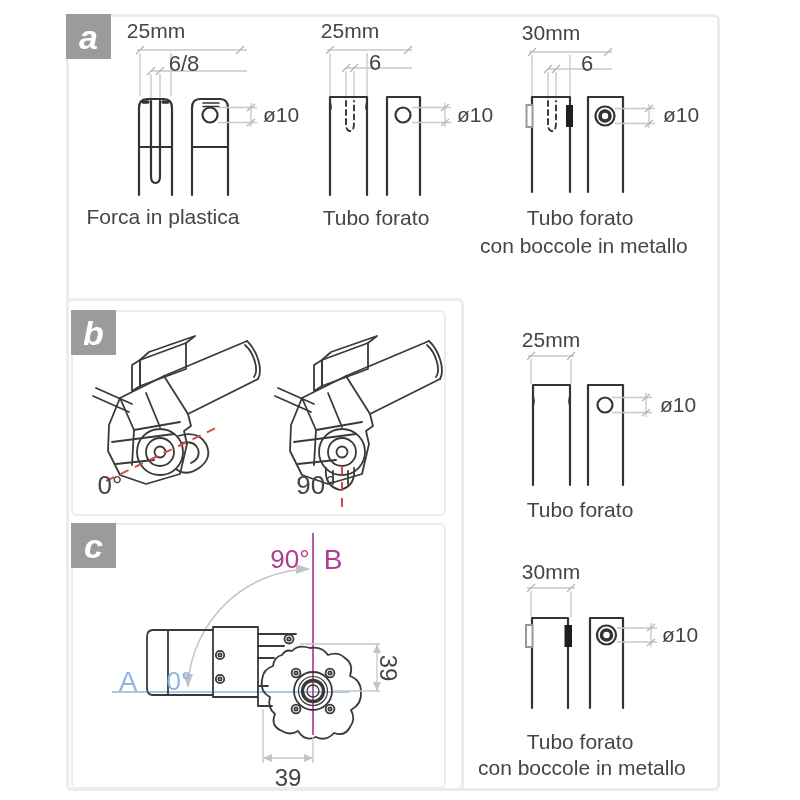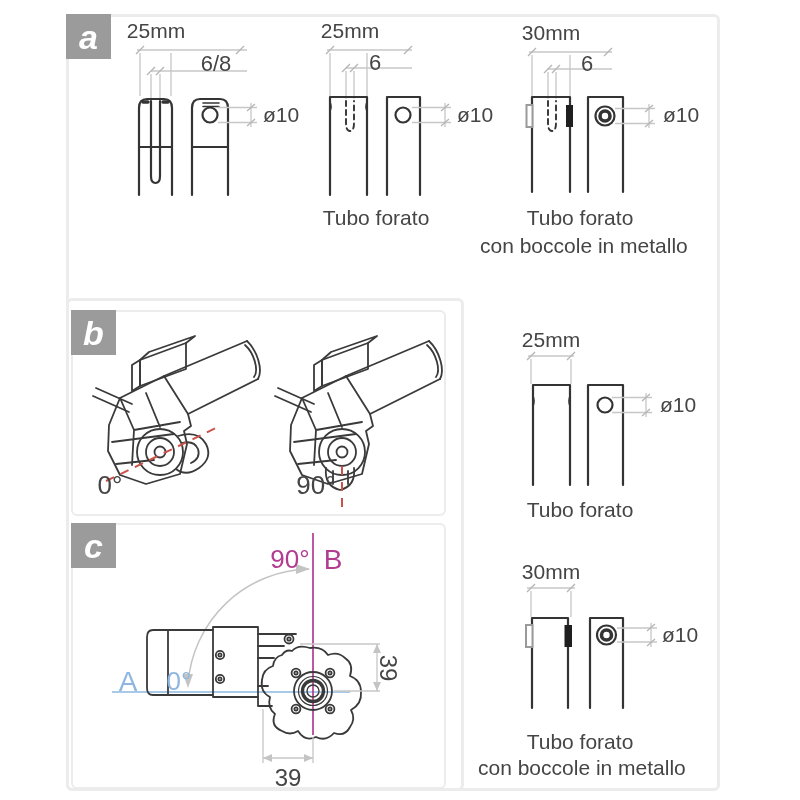--- a/index.html
+++ b/index.html
@@ -196,22 +196,23 @@
       <rect class="blk" x="564.5" y="625" width="7.5" height="22"></rect>
       <path class="dk" d="M590,708 V618 H623 V708"></path>
       <circle class="dk" cx="606.5" cy="635" r="9.5"></circle>
       <circle class="dk" style="stroke-width:3.6" cx="606.5" cy="635" r="5"></circle>
       <path class="dim" d="M617,628 H657 M617,642 H657 M651,623 V647"></path>
       <path class="tick" d="M647,631 L655,624 M647,646 L655,639"></path>
     </g>
   </svg>
 
   <div class="lbl" style="left:121px;top:19px;width:70px;">25mm</div>
-  <div class="lbl sm" style="left:194px;top:51px;width:44px;">6/8</div>
+  <div class="lbl sm" style="left:162px;top:51px;width:44px;">6/8</div>
   <div class="lbl" style="left:259px;top:103px;width:44px;">ø10</div>
+  <div class="lbl" style="left:82px;top:205px;width:162px;">Forca in plastica</div>
 
   <div class="lbl" style="left:315px;top:19px;width:70px;">25mm</div>
   <div class="lbl sm" style="left:364px;top:50px;width:22px;">6</div>
   <div class="lbl" style="left:453px;top:103px;width:44px;">ø10</div>
   <div class="lbl" style="left:316px;top:206px;width:120px;">Tubo forato</div>
 
   <div class="lbl" style="left:516px;top:21px;width:70px;">30mm</div>
   <div class="lbl sm" style="left:576px;top:51px;width:22px;">6</div>
   <div class="lbl" style="left:659px;top:103px;width:44px;">ø10</div>
   <div class="lbl" style="left:520px;top:206px;width:120px;">Tubo forato</div>

